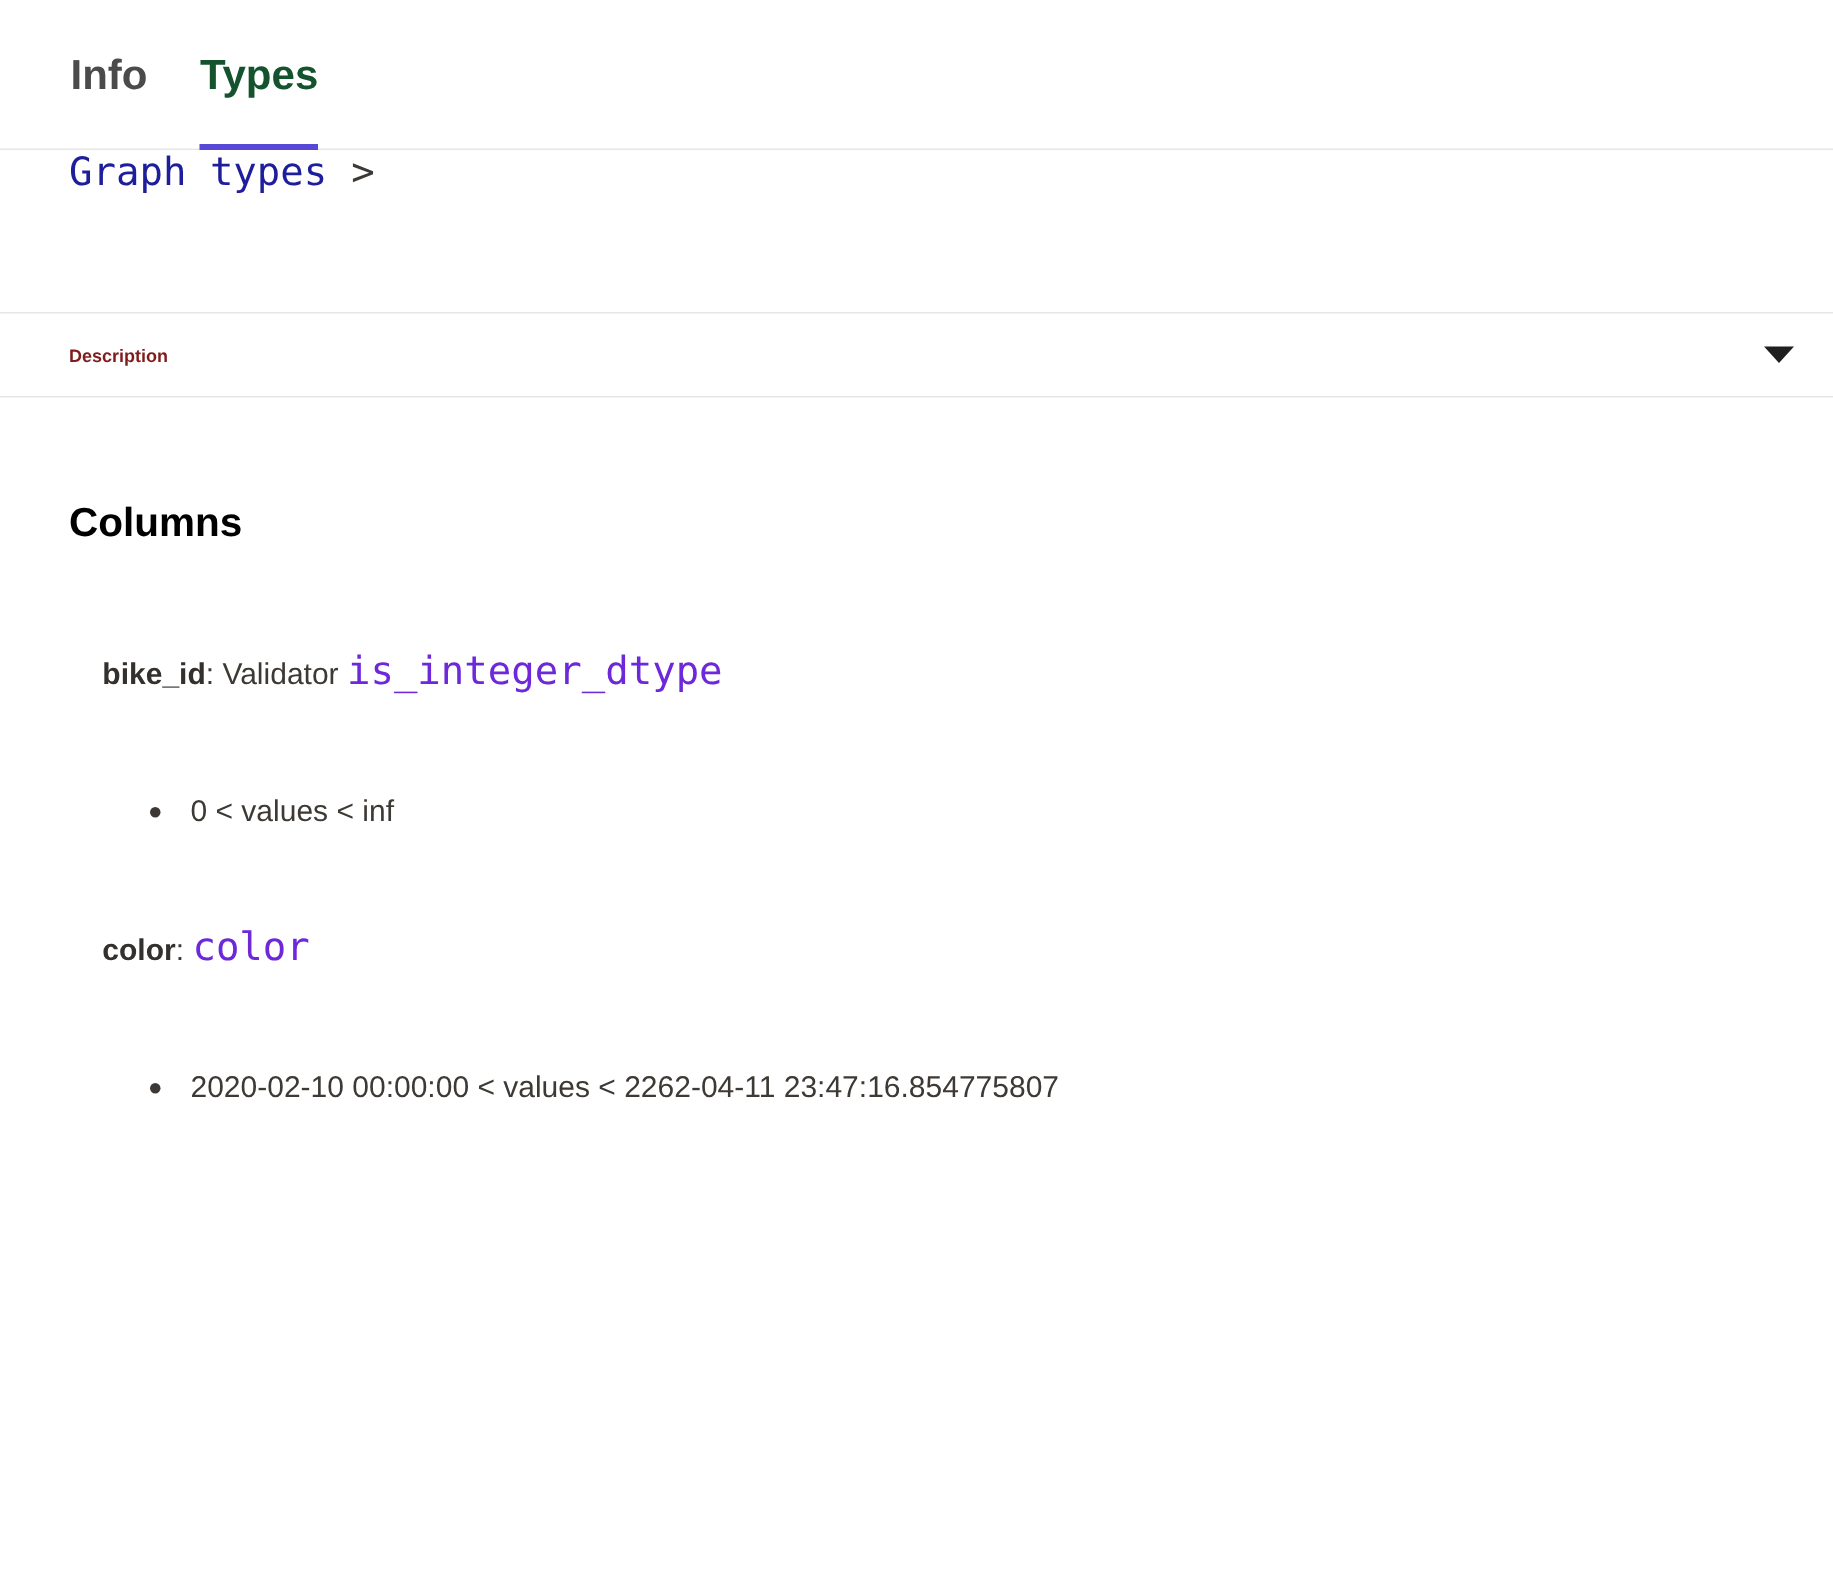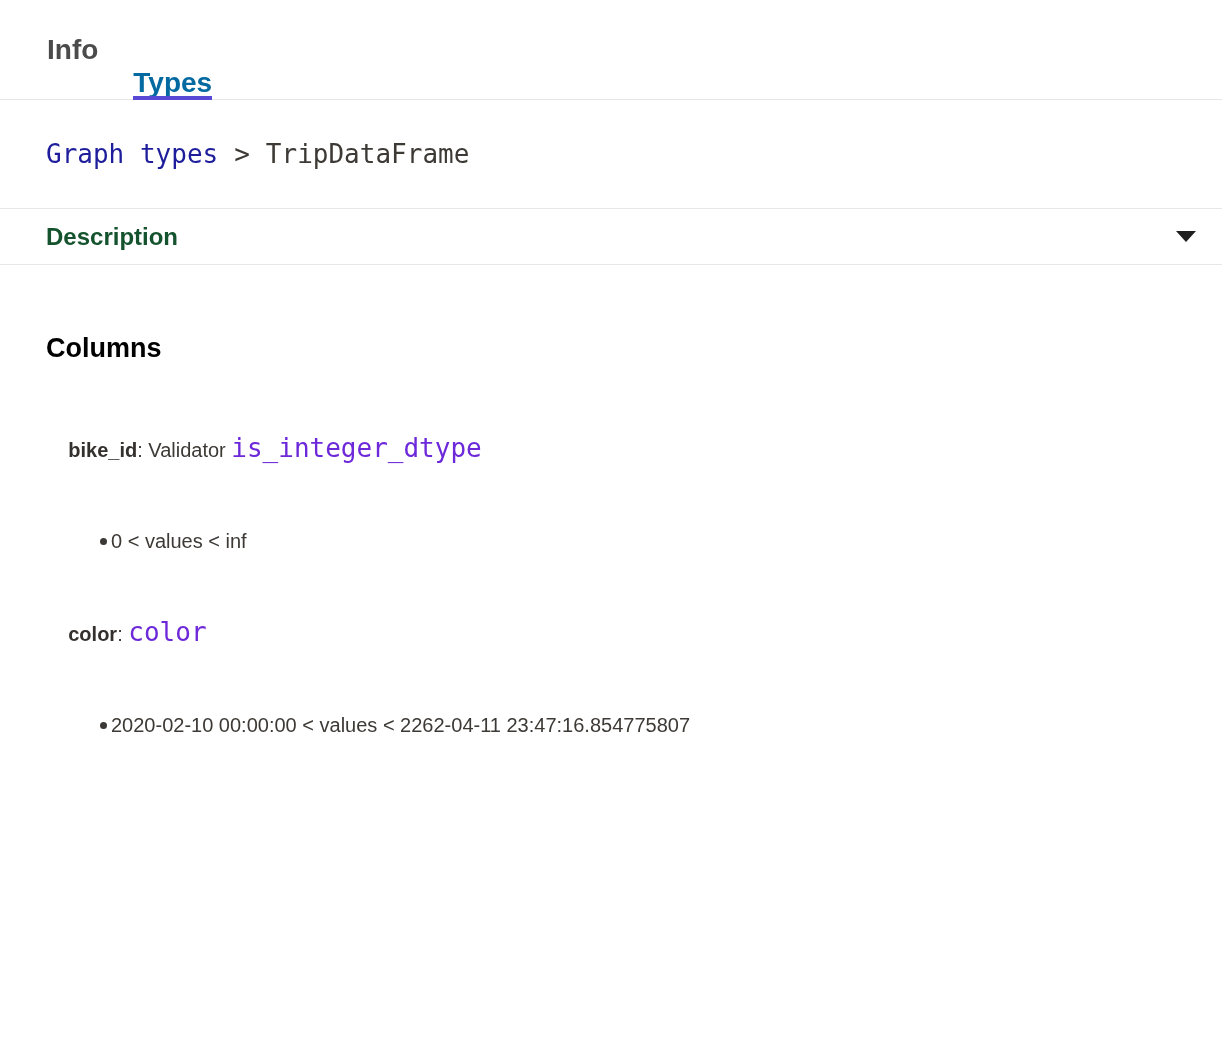--- a/index.html
+++ b/index.html
@@ -23,56 +23,55 @@
   }
   .tab {
     position: relative;
     display: flex;
     align-items: center;
     font-size: 28px;
     font-weight: 600;
     color: #4b4b4b;
     cursor: pointer;
   }
-  .tab.active { color: #0369a1; align-items: flex-end; }
+  .tab.active { color: #14532d; }
   .tab-underline {
     position: absolute;
     left: 0; right: 0; bottom: -1px;
     height: 4px;
     background: #5749d6;
   }
 
   
   .breadcrumb-row {
     height: 109px;
     display: flex;
-    align-items: center;
     padding: 0 46px;
     border-bottom: 1px solid #e7e7e7;
     font-family: "DejaVu Sans Mono", monospace;
     font-size: 26px;
   }
   .breadcrumb-link { color: #1e1e9c; cursor: pointer; }
   .breadcrumb-sep { color: #3d3935; margin: 0 16px; }
   .breadcrumb-current { color: #3d3935; }
 
   
   .desc-row {
     height: 56px;
     border-bottom: 1px solid #e7e7e7;
     display: flex;
     align-items: center;
     justify-content: space-between;
     padding: 0 26px 0 46px;
     cursor: pointer;
   }
   .desc-label {
-    font-size: 24px;
+    font-size: 12px;
     font-weight: 700;
-    color: #14532d;
+    color: #7f1d1d;
   }
   .caret-down {
     width: 0; height: 0;
     border-left: 10px solid transparent;
     border-right: 10px solid transparent;
     border-top: 11px solid #1f1f1f;
   }
 
   
   .content { padding: 0 46px; }
@@ -95,21 +94,21 @@
     font-family: "DejaVu Sans Mono", monospace;
     font-size: 26px;
     line-height: 30px;
     color: #6d28d9;
   }
   .bullet {
     margin: 31px 0;
     padding-left: 54px;
     display: flex;
     align-items: center;
-    gap: 4px;
+    gap: 20px;
     font-size: 20px;
     line-height: 30px;
   }
   .bullet .dot {
     flex: 0 0 auto;
     width: 7px; height: 7px;
     border-radius: 50%;
     background: #3b3835;
   }
 </style>
@@ -122,21 +121,20 @@
   </div>
   <div class="tab active">
     <span>Types</span>
     <span class="tab-underline"></span>
   </div>
 </div>
 
 <div class="breadcrumb-row">
   <span class="breadcrumb-link">Graph types</span>
   <span class="breadcrumb-sep">&gt;</span>
-  <span class="breadcrumb-current">TripDataFrame</span>
 </div>
 
 <div class="desc-row">
   <span class="desc-label">Description</span>
   <span class="caret-down"></span>
 </div>
 
 <div class="content">
   <h2 class="columns-heading">Columns</h2>
 

